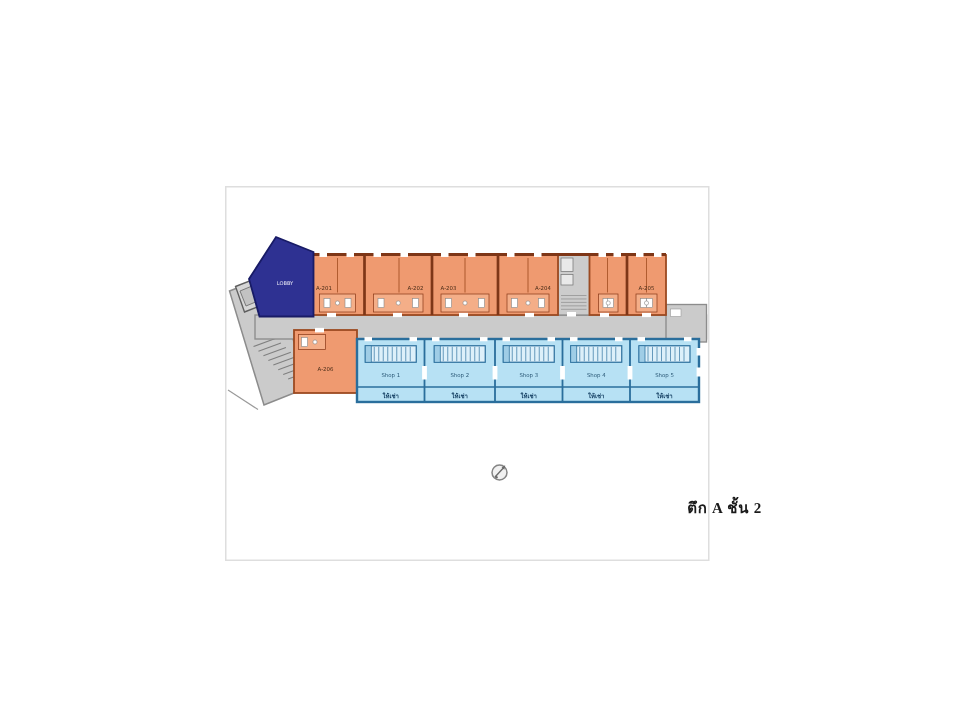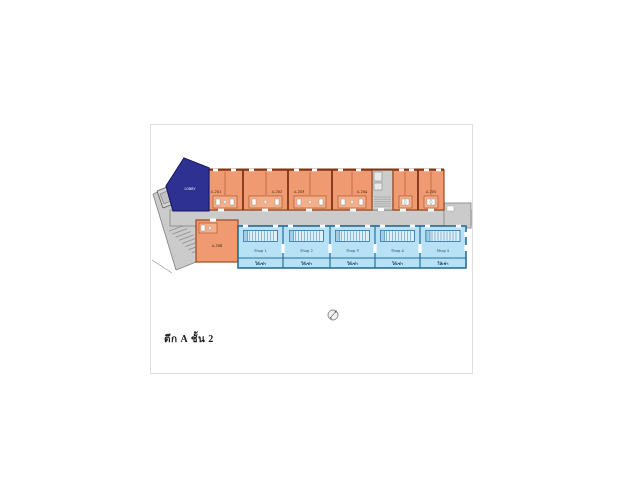--- a/index.html
+++ b/index.html
@@ -1,21 +1,21 @@
 <!DOCTYPE html>
 <html><head>
 <meta charset="utf-8">
 <style>
   html,body{margin:0;padding:0;background:#fff;}
   .stage{position:relative;width:640px;height:480px;background:#ffffff;overflow:hidden;
          font-family:"DejaVu Sans", sans-serif;}
   .frame{position:absolute;left:150px;top:124px;width:321px;height:248px;
          border:1px solid #dedede;}
   svg{position:absolute;left:0;top:0;}
-  .caption{position:absolute;left:164px;top:331px;width:372px;text-align:left;
+  .caption{position:absolute;left:136px;top:331px;width:372px;text-align:right;
            font-family:"Liberation Serif", serif;font-weight:bold;font-size:10px;
            color:#1a1a1a;letter-spacing:0.5px;}
   text{font-family:"DejaVu Sans", sans-serif;}
   .room-label{font-size:3.6px;fill:#4a2c17;}
   .shop-label{font-size:3.6px;fill:#2a5876;}
   .shop-sub{font-size:4px;font-weight:bold;fill:#0f3a5e;}
   .navy-label{font-size:3.4px;fill:#e8e8f5;}
 </style>
 </head>
 <body>

